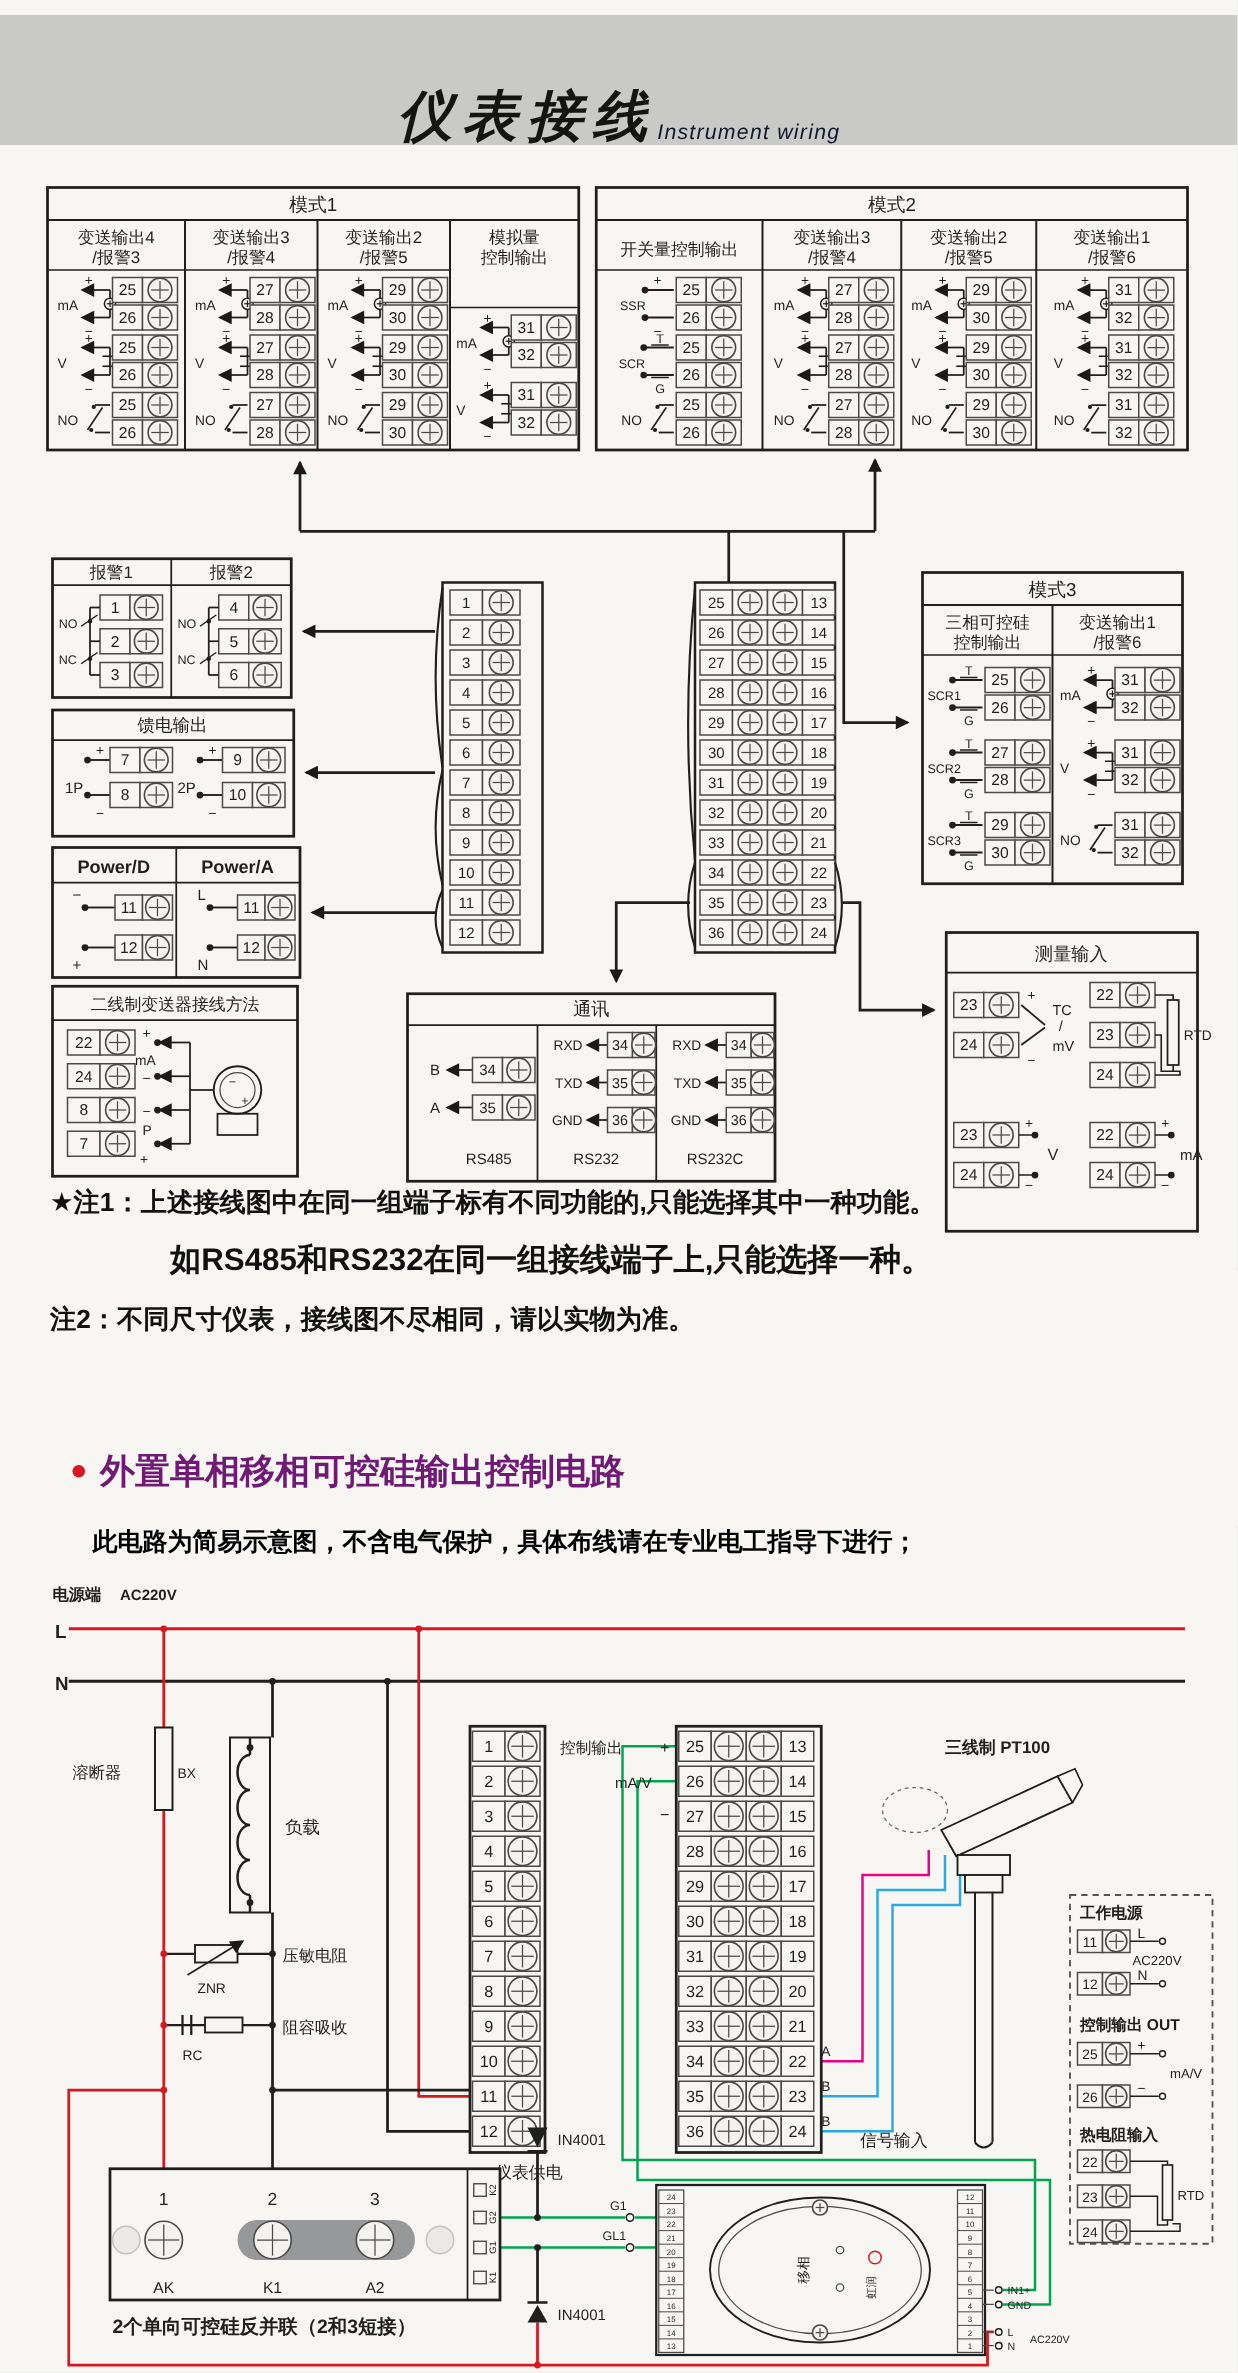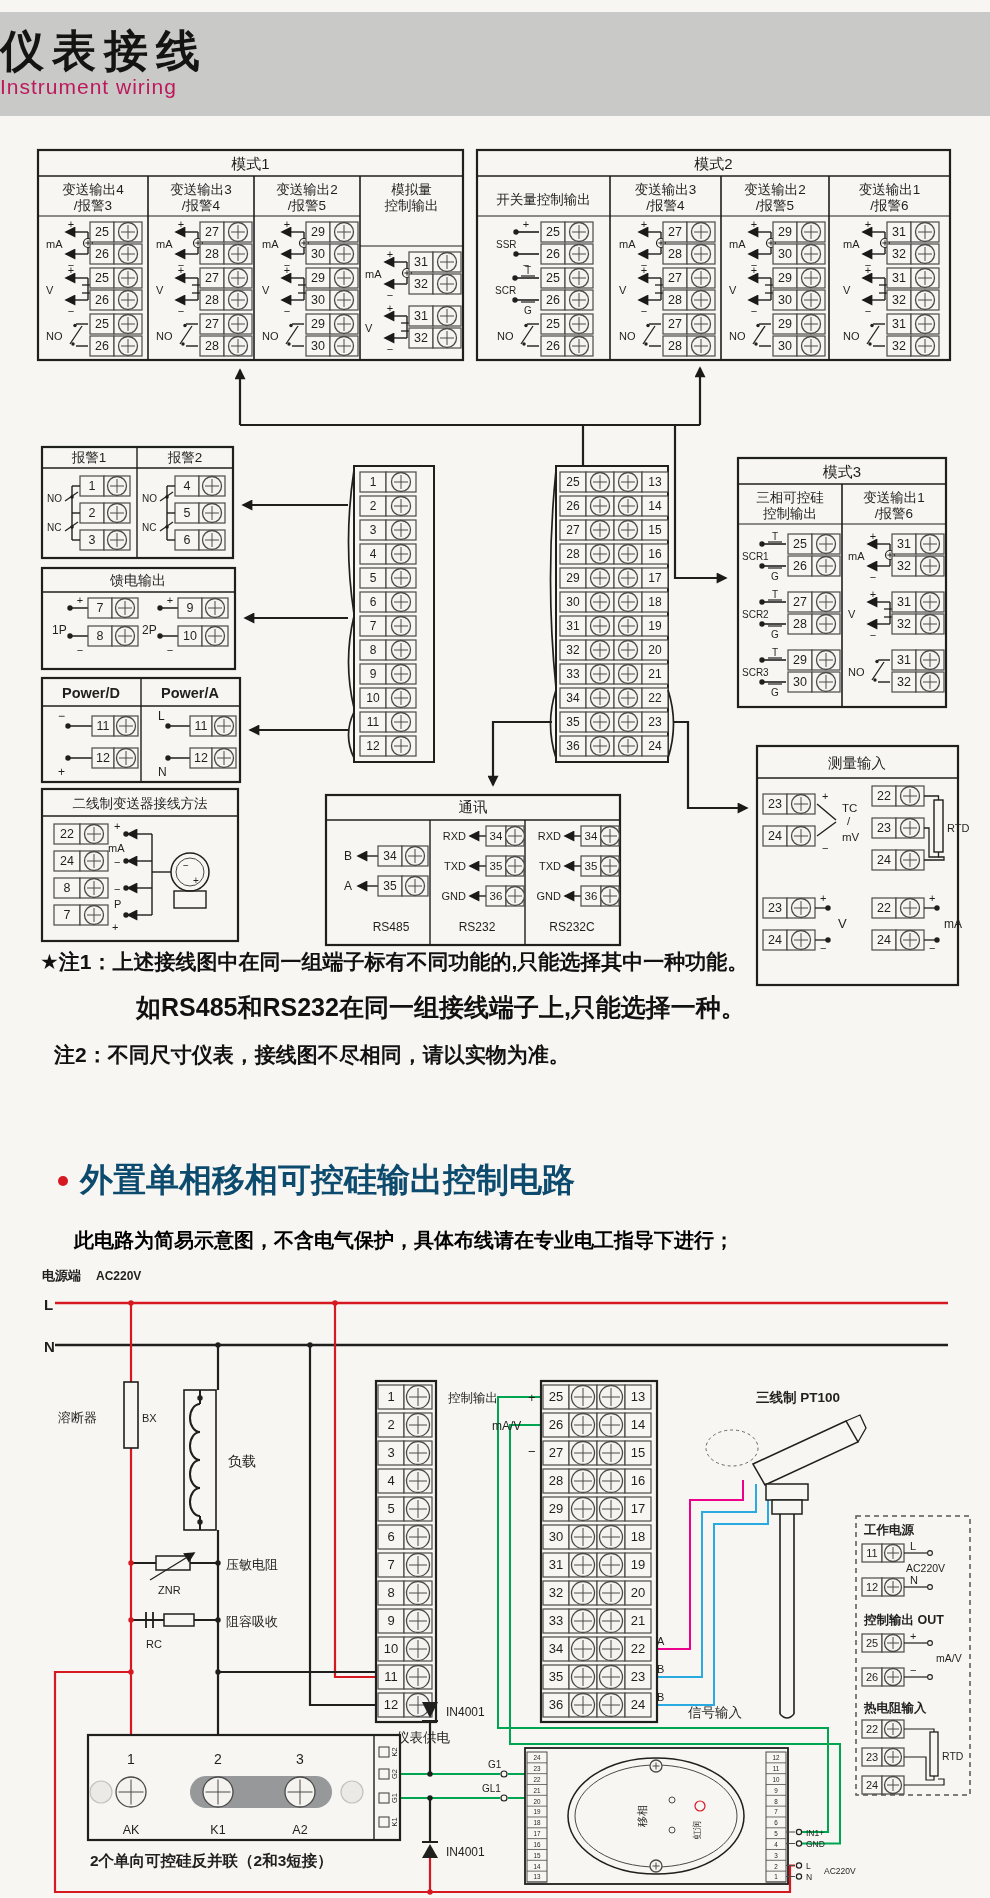--- a/index.html
+++ b/index.html
@@ -1,31 +1,31 @@
 <!DOCTYPE html>
 <html><head>
 <meta charset="utf-8">
 <style>
   html,body{margin:0;padding:0;background:#e9e9e7;}
   .page{position:relative;width:990px;height:1898px;background:#f7f6f3;overflow:hidden;
         font-family:"Liberation Sans","DejaVu Sans",sans-serif;color:#1c1c1a;}
   .hdr{position:absolute;left:0;top:12px;width:990px;height:104px;background:#c9c9c7;
-       display:flex;flex-direction:column;align-items:flex-start;justify-content:center;}
+       display:flex;flex-direction:row;align-items:flex-end;justify-content:center;font-style:italic;}
   .hdr .t{font-size:44px;font-weight:700;letter-spacing:8px;color:#141412;line-height:1;}
-  .hdr .s{font-size:21px;color:#be185d;margin-top:2px;letter-spacing:1px;}
+  .hdr .s{font-size:17px;color:#0f172a;margin-top:2px;letter-spacing:1px;}
   svg{position:absolute;left:0;top:0;}
   svg text{font-family:"Liberation Sans","DejaVu Sans",sans-serif;fill:#1f1f1d;}
   .notes{position:absolute;left:40px;top:948px;width:930px;font-weight:600;color:#111;}
   .notes .n1{font-size:21px;}
   .notes .n2{font-size:25px;margin-left:96px;margin-top:15px;}
-  .notes .n3{font-size:21px;margin-left:14px;margin-top:17px;}
+  .notes .n3{font-size:21px;margin-top:17px;}
   .sect{position:absolute;left:58px;top:1158px;width:900px;}
   .sect .row{display:flex;align-items:center;}
   .dot{width:10px;height:10px;border-radius:50%;background:#d61920;margin-right:12px;flex:0 0 auto;}
-  .sect .t{font-size:33px;font-weight:700;color:#0c4a6e;}
+  .sect .t{font-size:28px;font-weight:700;color:#701a75;}
   .sect .s{font-size:20px;font-weight:700;margin:24px 0 0 16px;color:#000000;}
 </style>
 </head>
 <body>
 
 <div class="page">
   <div class="hdr">
     <div class="t">仪表接线</div>
     <div class="s">Instrument wiring</div>
   </div>

